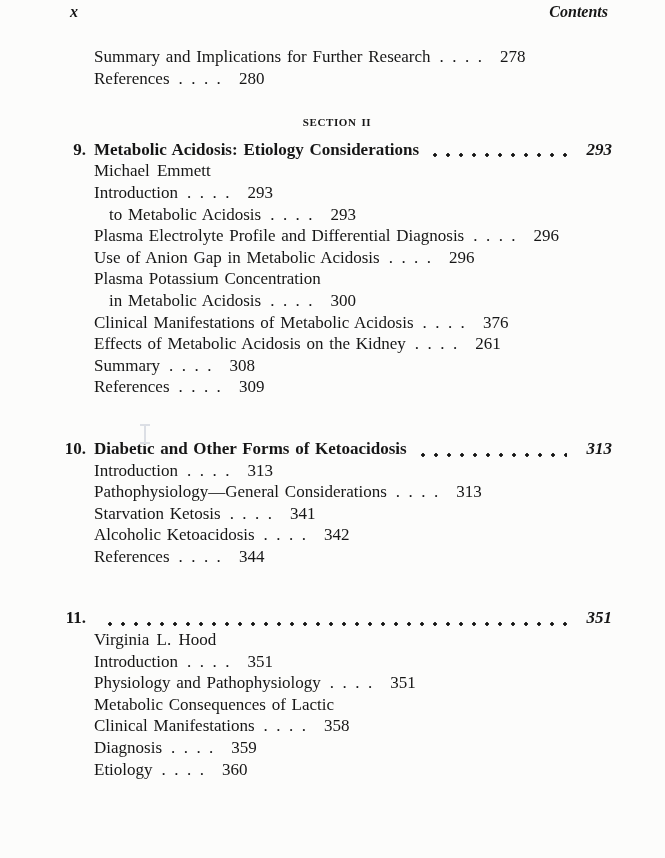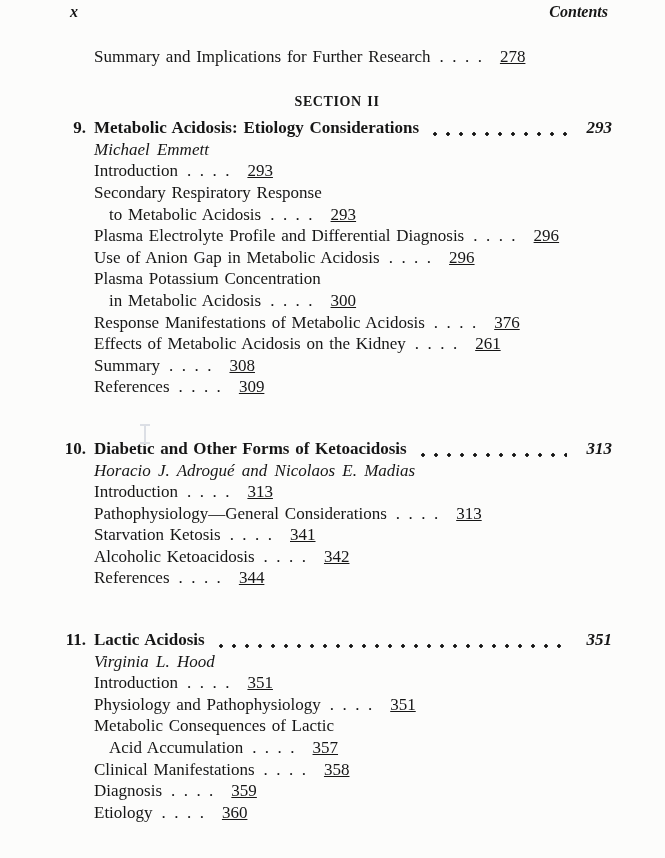--- a/index.html
+++ b/index.html
@@ -22,40 +22,40 @@
   
   .toc{
     position:absolute;top:46px;left:62px;width:550px;
     font-size:17px;line-height:21.6px;
     word-spacing:1.5px;
   }
   .row{white-space:nowrap;}
   .entry-row{margin-left:32px;}
   .wrap-row{margin-left:47px;}
   .dots{margin-left:9px;word-spacing:4.2px;}
-  .entry-page{margin-left:18px;text-decoration:underline;}
+  .entry-page{margin-left:18px;}
   .section-heading{
     margin:23px 0 0 0;
-    font-size:14px;line-height:21.6px;
+    font-size:11px;line-height:21.6px;
     font-weight:bold;letter-spacing:0.6px;
     text-align:center;
   }
   .chapter{margin-top:40px;}
   #chapters .chapter:first-child{margin-top:5px;}
   .title-row{display:flex;align-items:baseline;font-weight:bold;}
   .ch-num{flex:0 0 24px;text-align:right;margin-right:8px;}
   .ch-title{flex:0 0 auto;}
   .leader{
     flex:1 1 auto;align-self:flex-end;
     height:4px;margin:0 20px 3px 14px;
     background-image:radial-gradient(circle at 2px 2px,#141414 1.5px,rgba(0,0,0,0) 2.1px);
     background-size:13px 4px;background-position:0 0;background-repeat:repeat-x;
   }
   .ch-page{flex:0 0 auto;font-style:italic;}
-  .author-row{font-style:italic;margin-left:32px;word-spacing:3px;}
+  .author-row{margin-left:32px;word-spacing:3px;}
   
   .text-cursor{
     position:absolute;left:138px;top:424px;width:14px;height:20px;
     background:linear-gradient(#dcdfe5,#dcdfe5) 50% 0/2.4px 100% no-repeat;
   }
   .text-cursor::before,.text-cursor::after{
     content:"";position:absolute;left:2px;width:10px;height:2.4px;background:#dcdfe5;
   }
   .text-cursor::before{top:0;}
   .text-cursor::after{bottom:0;}
@@ -66,69 +66,66 @@
 <div class="page">
 
   <header class="running-head">
     <span class="folio">x</span>
     <span class="running-title">Contents</span>
   </header>
 
   <main class="toc">
     <div id="pre-entries">
         <div class="row entry-row"><span class="entry-text">Summary and Implications for Further Research</span><span class="dots">. . . .</span><span class="entry-page">278</span></div>
+        <div class="row entry-row"><span class="entry-text">References</span><span class="dots">. . . .</span><span class="entry-page">280</span></div>
       </div>
     <h2 class="section-heading">SECTION II</h2>
     <div id="chapters">
         <section class="chapter">
           <div class="row title-row">
             <span class="ch-num">9.</span>
             <span class="ch-title">Metabolic Acidosis: Etiology Considerations</span>
             <span class="leader"></span>
             <span class="ch-page">293</span>
           </div>
           <div class="row author-row">Michael Emmett</div>
           <div class="row entry-row"><span class="entry-text">Introduction</span><span class="dots">. . . .</span><span class="entry-page">293</span></div>
-          <div class="row entry-row"><span class="entry-text">Secondary Respiratory Response</span></div>
           <div class="row entry-row wrap-row"><span class="entry-text">to Metabolic Acidosis</span><span class="dots">. . . .</span><span class="entry-page">293</span></div>
           <div class="row entry-row"><span class="entry-text">Plasma Electrolyte Profile and Differential Diagnosis</span><span class="dots">. . . .</span><span class="entry-page">296</span></div>
           <div class="row entry-row"><span class="entry-text">Use of Anion Gap in Metabolic Acidosis</span><span class="dots">. . . .</span><span class="entry-page">296</span></div>
           <div class="row entry-row"><span class="entry-text">Plasma Potassium Concentration</span></div>
           <div class="row entry-row wrap-row"><span class="entry-text">in Metabolic Acidosis</span><span class="dots">. . . .</span><span class="entry-page">300</span></div>
-          <div class="row entry-row"><span class="entry-text">Response Manifestations of Metabolic Acidosis</span><span class="dots">. . . .</span><span class="entry-page">376</span></div>
+          <div class="row entry-row"><span class="entry-text">Clinical Manifestations of Metabolic Acidosis</span><span class="dots">. . . .</span><span class="entry-page">376</span></div>
           <div class="row entry-row"><span class="entry-text">Effects of Metabolic Acidosis on the Kidney</span><span class="dots">. . . .</span><span class="entry-page">261</span></div>
           <div class="row entry-row"><span class="entry-text">Summary</span><span class="dots">. . . .</span><span class="entry-page">308</span></div>
           <div class="row entry-row"><span class="entry-text">References</span><span class="dots">. . . .</span><span class="entry-page">309</span></div>
         </section>
         <section class="chapter">
           <div class="row title-row">
             <span class="ch-num">10.</span>
             <span class="ch-title">Diabetic and Other Forms of Ketoacidosis</span>
             <span class="leader"></span>
             <span class="ch-page">313</span>
           </div>
-          <div class="row author-row">Horacio J. Adrogué and Nicolaos E. Madias</div>
           <div class="row entry-row"><span class="entry-text">Introduction</span><span class="dots">. . . .</span><span class="entry-page">313</span></div>
           <div class="row entry-row"><span class="entry-text">Pathophysiology—General Considerations</span><span class="dots">. . . .</span><span class="entry-page">313</span></div>
           <div class="row entry-row"><span class="entry-text">Starvation Ketosis</span><span class="dots">. . . .</span><span class="entry-page">341</span></div>
           <div class="row entry-row"><span class="entry-text">Alcoholic Ketoacidosis</span><span class="dots">. . . .</span><span class="entry-page">342</span></div>
           <div class="row entry-row"><span class="entry-text">References</span><span class="dots">. . . .</span><span class="entry-page">344</span></div>
         </section>
         <section class="chapter">
           <div class="row title-row">
             <span class="ch-num">11.</span>
-            <span class="ch-title">Lactic Acidosis</span>
             <span class="leader"></span>
             <span class="ch-page">351</span>
           </div>
           <div class="row author-row">Virginia L. Hood</div>
           <div class="row entry-row"><span class="entry-text">Introduction</span><span class="dots">. . . .</span><span class="entry-page">351</span></div>
           <div class="row entry-row"><span class="entry-text">Physiology and Pathophysiology</span><span class="dots">. . . .</span><span class="entry-page">351</span></div>
           <div class="row entry-row"><span class="entry-text">Metabolic Consequences of Lactic</span></div>
-          <div class="row entry-row wrap-row"><span class="entry-text">Acid Accumulation</span><span class="dots">. . . .</span><span class="entry-page">357</span></div>
           <div class="row entry-row"><span class="entry-text">Clinical Manifestations</span><span class="dots">. . . .</span><span class="entry-page">358</span></div>
           <div class="row entry-row"><span class="entry-text">Diagnosis</span><span class="dots">. . . .</span><span class="entry-page">359</span></div>
           <div class="row entry-row"><span class="entry-text">Etiology</span><span class="dots">. . . .</span><span class="entry-page">360</span></div>
         </section>
       </div>
   </main>
 
   <div class="text-cursor"></div>
 
 </div>

